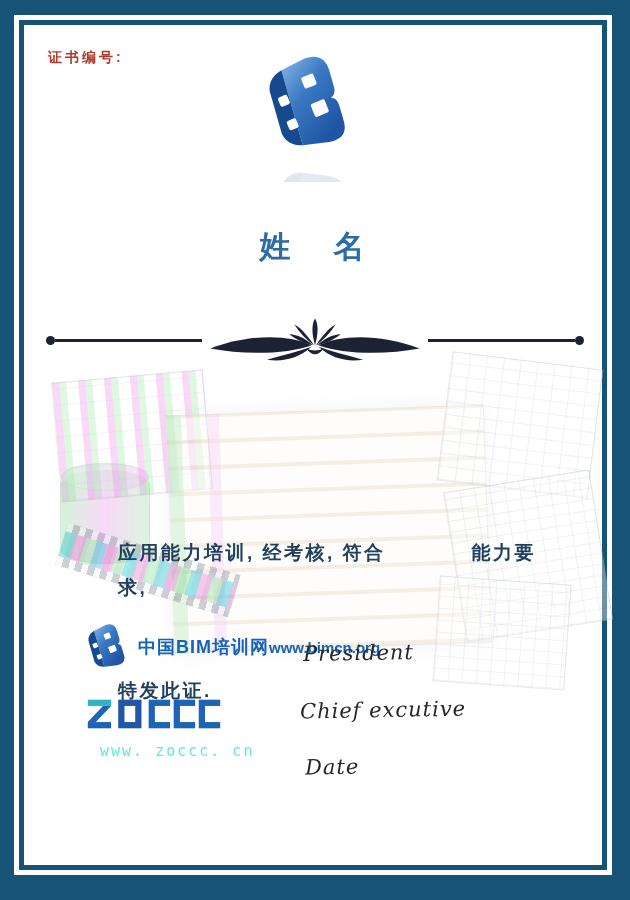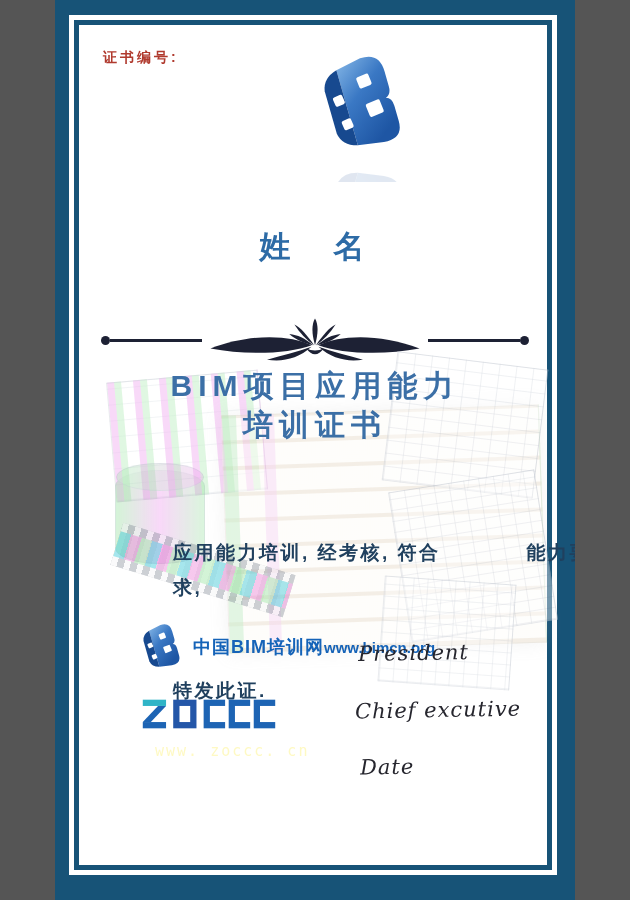--- a/index.html
+++ b/index.html
@@ -1,16 +1,16 @@
 <!DOCTYPE html>
 <html><head>
 <meta charset="utf-8">
 <style>
   html,body{margin:0;padding:0;background:#555;}
-  .page{position:relative;width:520px;height:900px;background:#175377;
+  .page{position:relative;width:630px;height:900px;background:#175377;
         font-family:"Liberation Sans",sans-serif;overflow:hidden;margin:0 auto;}
   .white-panel{position:absolute;left:14px;top:15px;right:18px;bottom:25px;background:#ffffff;}
   .inner-frame{position:absolute;left:5px;top:5px;right:5px;bottom:5px;border:5px solid #175377;}
   .content{position:absolute;inset:0;}
 
   .cert-no{position:absolute;left:48px;top:49px;font-size:14px;font-weight:bold;
            color:#b03a2e;letter-spacing:3px;}
 
   .big-logo{position:absolute;left:252px;top:56px;width:100px;height:126px;}
 
@@ -79,21 +79,21 @@
   .body-text .indent{display:block;text-indent:36px;}
   .body-text span{display:block;}
 
   .issuer{position:absolute;left:80px;top:624px;display:flex;align-items:center;gap:10px;}
   .issuer-text{display:flex;flex-direction:row;line-height:21px;}
   .issuer-name{font-size:18px;font-weight:bold;color:#1563b8;letter-spacing:1px;}
   .issuer-url{font-size:15px;font-weight:bold;color:#1563b8;}
 
   .zoccc{position:absolute;left:86px;top:696px;}
   .zoccc-url{margin:6px 0 0 14px;font-family:"DejaVu Sans Mono",monospace;font-size:15px;
-             color:#fef9c3;letter-spacing:2px;}
+             color:#5eead4;letter-spacing:2px;}
 
   .sig{position:absolute;font-family:"DejaVu Serif",serif;font-style:italic;font-size:21px;
        color:#26262e;letter-spacing:1px;transform:rotate(-1deg);}
   .sig-president{left:303px;top:641px;}
   .sig-chief{left:300px;top:698px;}
   .sig-date{left:305px;top:755px;}
 
   .footer-mark{position:absolute;right:8px;bottom:3px;color:rgba(222,233,240,.85);
                font-size:15px;letter-spacing:1px;}
 </style>
@@ -157,24 +157,20 @@
     <div class="collage">
       <div class="cad1"></div>
       <div class="cyl"></div>
       <div class="bldg"></div>
       <div class="cad2"></div>
       <div class="cad3"></div>
       <div class="cad4"></div>
       <div class="film"></div>
     </div>
 
-    <div class="title">
-      <div>BIM项目应用能力</div>
-      <div>培训证书</div>
-    </div>
 
     <div class="body-text">
       <span>应用能力培训, 经考核, 符合　　　　能力要求,</span>
       <span>特发此证.</span>
     </div>
 
     <div class="issuer">
       <svg width="48" height="46" viewBox="0 0 100 96" aria-label="3d-blue-b-cube">
         <use href="#bcubeShape"></use>
       </svg>

